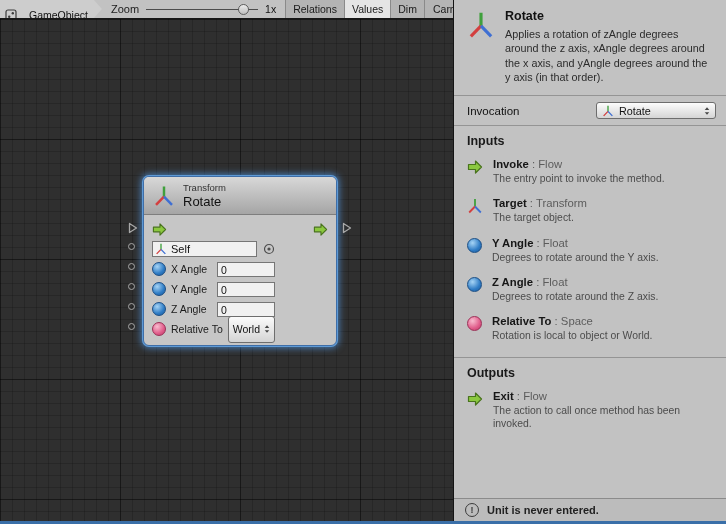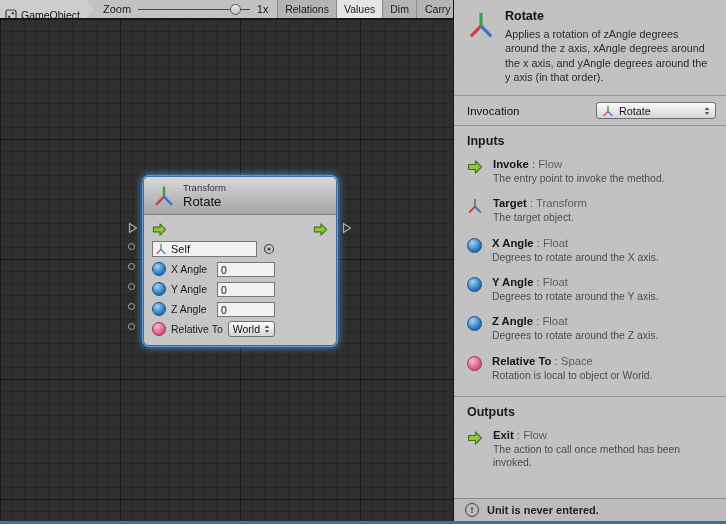--- a/index.html
+++ b/index.html
@@ -1,21 +1,21 @@
 <!DOCTYPE html>
 <html><head>
 <meta charset="utf-8">
 <style>
   * { margin:0; padding:0; box-sizing:border-box; }
   body { font-family:"Liberation Sans","DejaVu Sans",sans-serif; background:#555; }
   .app { position:relative; width:726px; height:524px; background:#2e2e2e; overflow:hidden; font-size:11px; color:#111; }
 
   
   .toolbar { position:absolute; left:0; top:0; width:453px; height:19px; background:#c2c2c2; border-bottom:1px solid #171717; display:flex; align-items:stretch; }
-  .breadcrumb { display:flex; align-items:center; gap:4px; padding:12px 14px 0 5px; background:#cdcdcd; clip-path:polygon(0 0, calc(100% - 8px) 0, 100% 50%, calc(100% - 8px) 100%, 0 100%); filter:drop-shadow(1px 0 0 #7d7d7d); font-size:10.5px; }
+  .breadcrumb { display:flex; align-items:center; gap:12px; padding:12px 14px 0 5px; background:#cdcdcd; clip-path:polygon(0 0, calc(100% - 8px) 0, 100% 50%, calc(100% - 8px) 100%, 0 100%); filter:drop-shadow(1px 0 0 #7d7d7d); font-size:10.5px; }
   .zoom-area { flex:1; display:flex; align-items:center; gap:7px; padding:0 9px; }
   .zoom-label { font-size:11px; color:#1c1c1c; }
   .slider { position:relative; width:112px; height:13px; }
   .slider-track { position:absolute; left:0; right:0; top:6px; height:1px; background:#4d4d4d; }
   .slider-knob { position:absolute; top:1px; left:92px; width:11px; height:11px; border-radius:50%; background:linear-gradient(#ececec,#bdbdbd); border:1px solid #5e5e5e; }
   .zoom-value { font-size:10.5px; }
   .tabs { display:flex; align-items:stretch; }
   .tab { display:flex; align-items:center; padding:0 7px; font-size:10.5px; background:#b4b4b4; border-left:1px solid #8a8a8a; color:#1a1a1a; }
   .tab.active { background:#e5e5e5; }
   .tab:last-child { border-right:1px solid #8a8a8a;padding-left:8px; }
@@ -45,21 +45,21 @@
   .flow-icon { width:15px; height:15px; }
   .ball { width:14px; height:14px; border-radius:50%; flex:none; }
   .ball.blue { background:radial-gradient(circle at 35% 30%, #a6d4f5, #2f7cc5 60%, #1c5a99); border:1px solid #1b4e85; }
   .ball.pink { background:radial-gradient(circle at 35% 30%, #f8bccf, #e05c8a 60%, #b93a68); border:1px solid #9c2f56; }
   .obj-field { display:flex; align-items:center; gap:4px; width:105px; height:16px; background:#f1f1f1; border:1px solid #767676; padding:0 4px 0 2px; font-size:11px; }
   .obj-field-icon { width:12px; height:12px; flex:none; }
   .target-icon { width:12px; height:12px; margin-left:6px; }
   .row-label { font-size:10.5px; color:#1b1b1b; margin-left:5px; }
   .angle-label { width:46px; flex:none; }
   .num-field { width:58px; height:15px; background:#f1f1f1; border:1px solid #767676; font-size:10.5px; padding:1px 0 0 3px; }
-  .mini-dd { display:flex; align-items:center; gap:4px; height:16px; margin-left:5px; padding:0 4px; border:1px solid #6e6e6e; border-radius:3px; background:linear-gradient(#fbfbfb,#d4d4d4); font-size:10.5px; }
+  .mini-dd { display:flex; align-items:center; gap:4px; height:27px; margin-left:5px; padding:0 4px; border:1px solid #6e6e6e; border-radius:3px; background:linear-gradient(#fbfbfb,#d4d4d4); font-size:10.5px; }
   .updown { width:6px; height:10px; }
 
   
   .port { position:absolute; }
   .port-tri { width:10px; height:12px; }
   .port-circle { width:7px; height:7px; border:1px solid #a6a6a6; border-radius:50%; }
   .p-left { left:-15px; }
   .p-right { right:-15px; }
 
   
@@ -264,27 +264,20 @@
     <div class="item">
       <svg class="item-icon">
           <use href="#icon-axes"></use>
         </svg>
       <div>
         <div class="item-head"><span class="item-name">Target</span><span class="sep"> : </span><span class="item-type">Transform</span></div>
         <div class="item-desc">The target object.</div>
       </div>
     </div>
 
-    <div class="item">
-      <span class="ball blue item-icon"></span>
-      <div>
-        <div class="item-head"><span class="item-name">X Angle</span><span class="sep"> : </span><span class="item-type">Float</span></div>
-        <div class="item-desc">Degrees to rotate around the X axis.</div>
-      </div>
-    </div>
 
     <div class="item">
       <span class="ball blue item-icon"></span>
       <div>
         <div class="item-head"><span class="item-name">Y Angle</span><span class="sep"> : </span><span class="item-type">Float</span></div>
         <div class="item-desc">Degrees to rotate around the Y axis.</div>
       </div>
     </div>
 
     <div class="item">

